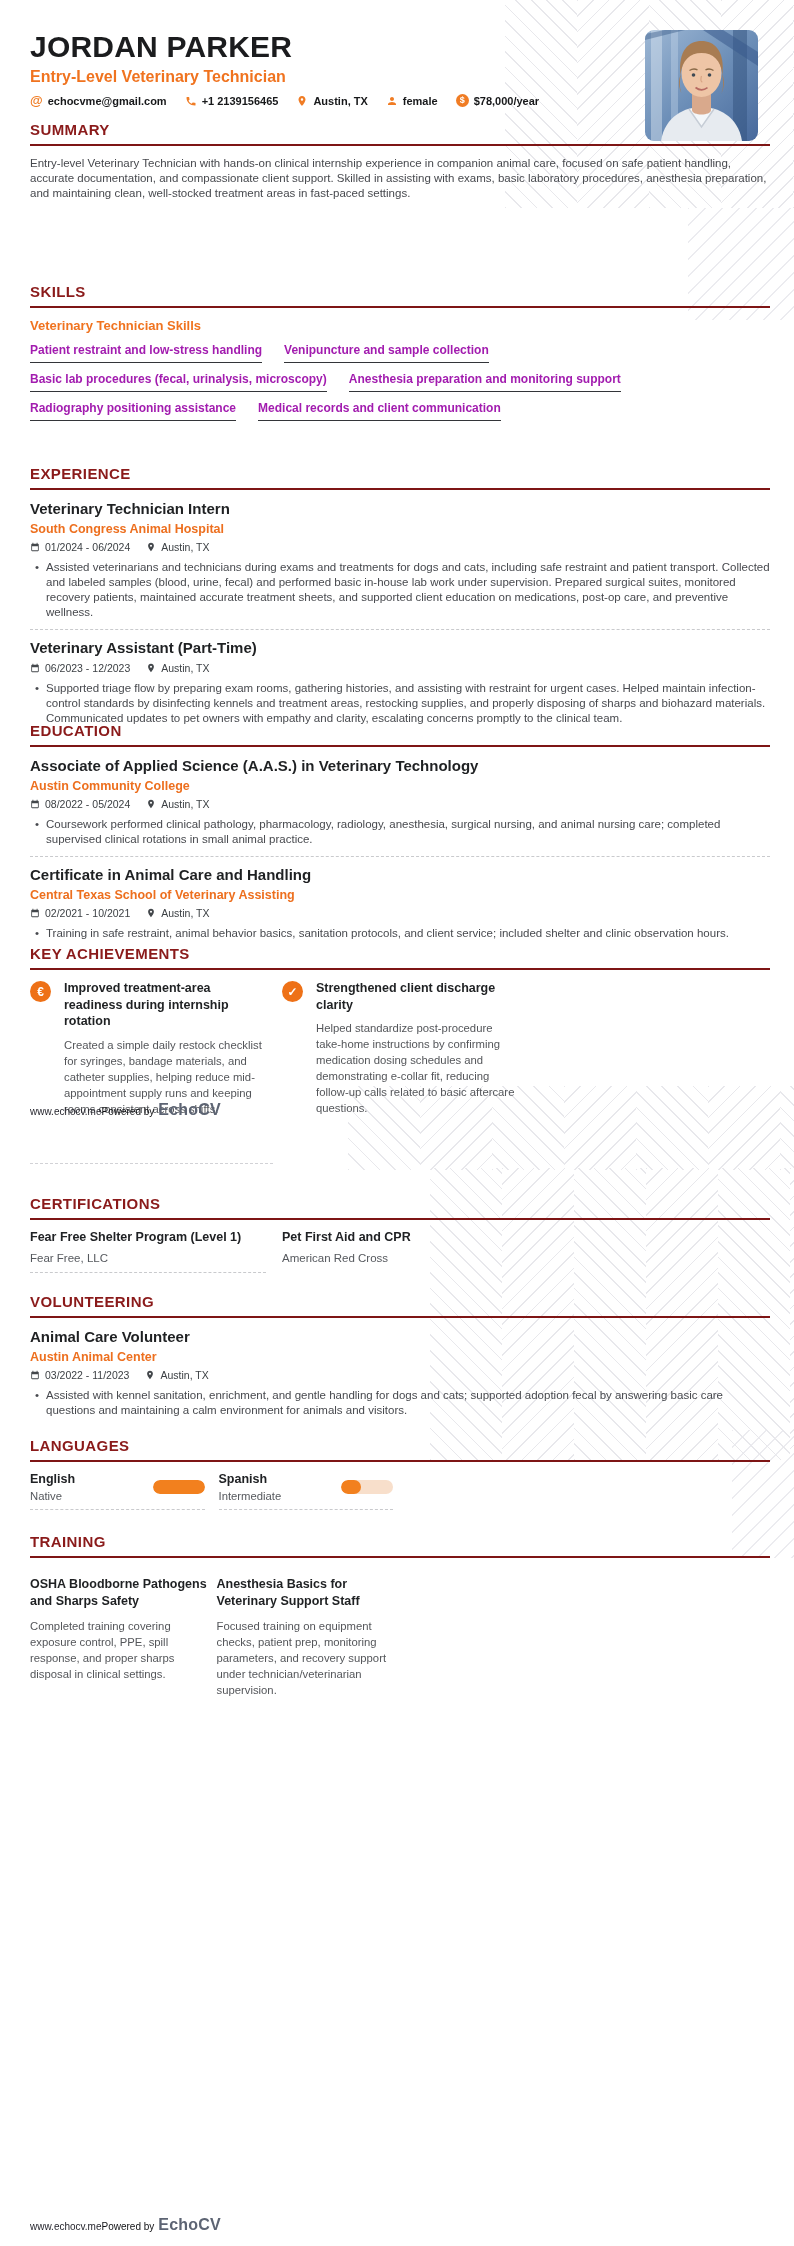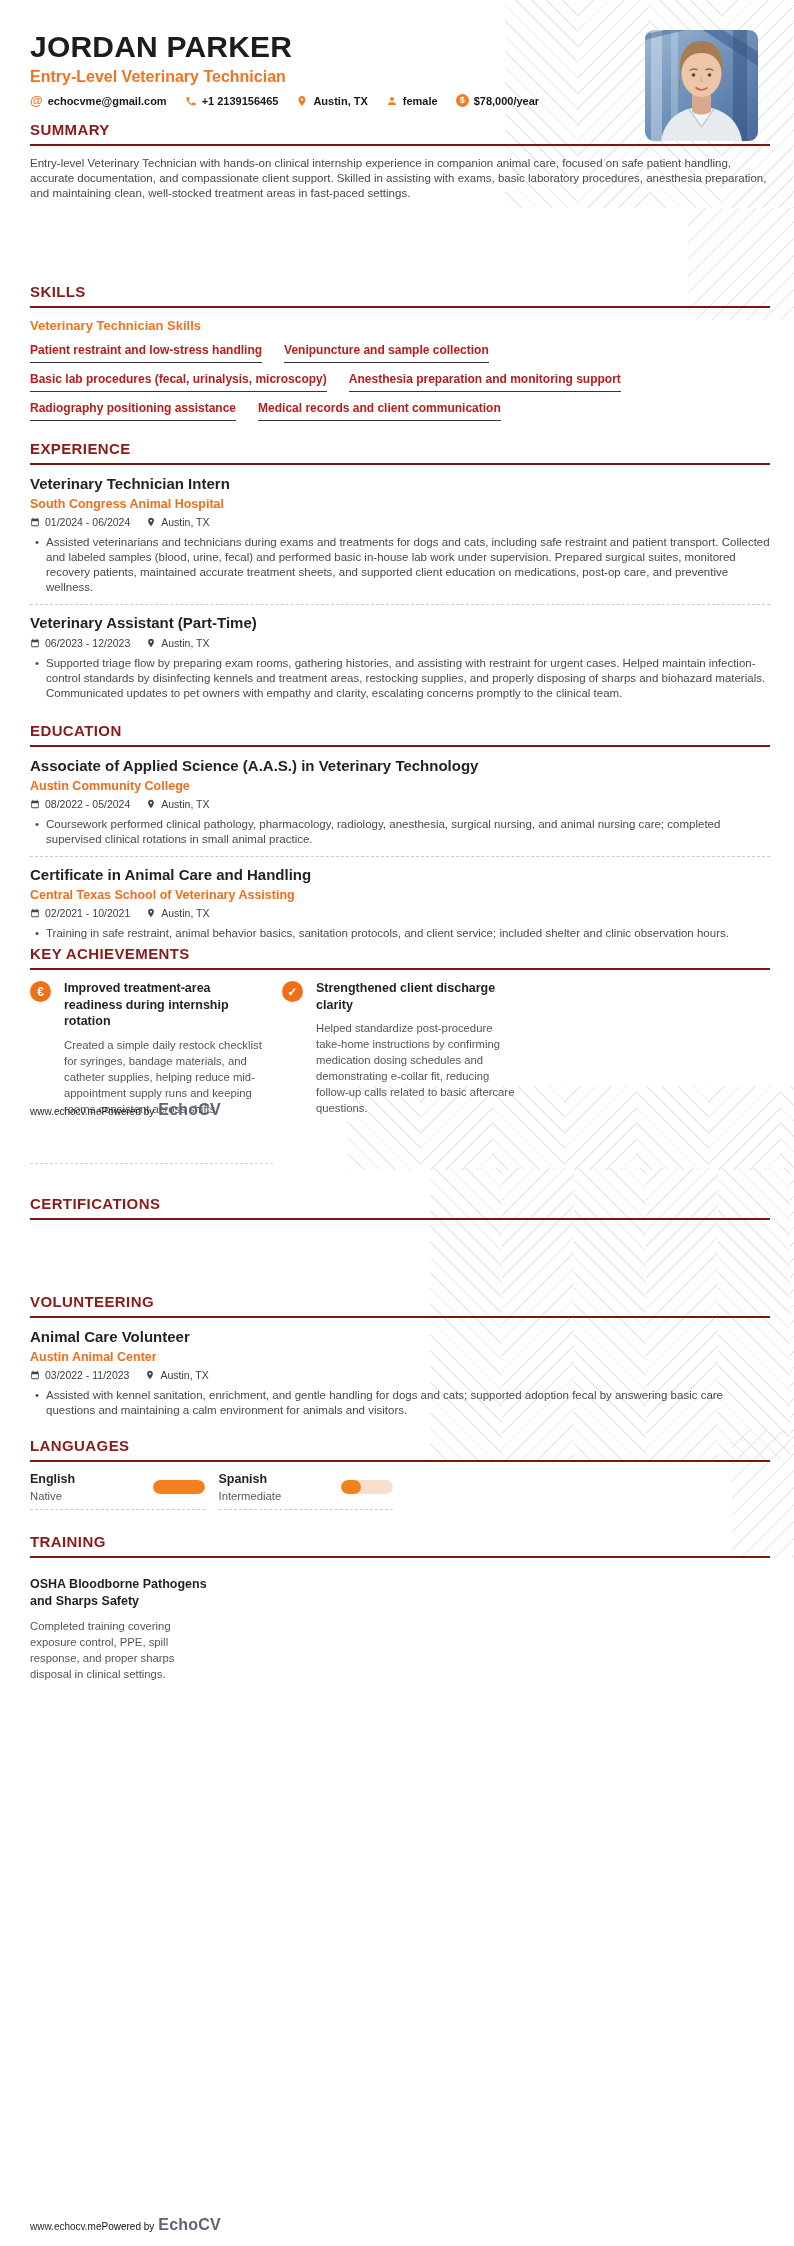--- a/index.html
+++ b/index.html
@@ -29,32 +29,32 @@
   .photo { position:absolute; left:645px; top:30px; width:113px; height:111px; border-radius:9px; overflow:hidden; z-index:2; }
 
   
   .sec { position:absolute; left:30px; width:740px; z-index:1; }
   .sec h2 { font-size:15px; font-weight:800; letter-spacing:.4px; color:#8a1a1a; line-height:1;
             padding-bottom:7px; border-bottom:2.5px solid #7e1515; margin-bottom:10px; }
   .body-text { font-size:11.5px; line-height:1.3; color:#47494e; }
 
   #sec-summary { top:122px; }
   #sec-skills { top:284px; }
-  #sec-exp { top:441px; }
+  #sec-exp { top:466px; }
   #sec-edu { top:723px; }
   #sec-ach { top:946px; }
   #sec-cert { top:1196px; }
   #sec-vol { top:1294px; }
   #sec-lang { top:1438px; }
   #sec-train { top:1534px; }
 
   
   .skill-group { font-size:13px; font-weight:700; color:#f0731f; margin:2px 0 10px; }
   .chips { display:flex; flex-wrap:wrap; column-gap:22px; row-gap:9px; }
-  .chip { font-size:12px; font-weight:700; color:#b91c1c; padding-bottom:5px; border-bottom:1.5px solid #333539; }
+  .chip { font-size:12px; font-weight:700; color:#a21caf; padding-bottom:5px; border-bottom:1.5px solid #333539; }
 
   
   .etitle { font-size:15px; font-weight:800; color:#1f2123; line-height:1.2; }
   .eorg { font-size:12.5px; font-weight:700; color:#ed6f1e; margin-top:4px; }
   .meta { display:flex; align-items:center; gap:16px; margin-top:5px; font-size:10.5px; color:#3c4044; }
   .mitem { display:flex; align-items:center; gap:5px; }
   .mic { width:10px; height:10px; fill:#43474b; }
   .bullet { position:relative; padding-left:16px; margin-top:7px; font-size:11.5px; line-height:1.3; color:#47494e; }
   .bullet::before { content:"\2022"; position:absolute; left:5px; top:0; color:#47494e; }
   .dashed-sep { border-top:1px dashed #c9cacd; margin:9px 0 9px; }
@@ -322,20 +322,31 @@
     <span class="powered">
       <span class="powered-prefix">Powered by</span>
       <span class="brand">EchoCV</span>
     </span>
   </div>
 
   <div class="page-break"></div>
 
   <div class="sec" id="sec-cert">
     <h2>CERTIFICATIONS</h2>
+    <div class="cert-grid">
+      <div class="cert-item with-dash">
+        <div class="cert-name">Fear Free Shelter Program (Level 1)</div>
+        <div class="cert-issuer">Fear Free, LLC</div>
+      </div>
+      <div class="cert-item">
+        <div class="cert-name">Pet First Aid and CPR</div>
+        <div class="cert-issuer">American Red Cross</div>
+      </div>
+      <div></div>
+    </div>
   </div>
 
   <div class="sec" id="sec-vol">
     <h2>VOLUNTEERING</h2>
     <div>
       <div class="etitle">Animal Care Volunteer</div>
       <div class="eorg">Austin Animal Center</div>
       <div class="meta">
         <span class="mitem">
           <svg class="mic" viewBox="0 0 24 24">
@@ -380,20 +391,24 @@
     </div>
   </div>
 
   <div class="sec" id="sec-train">
     <h2>TRAINING</h2>
     <div class="train-grid">
       <div>
         <div class="train-title">OSHA Bloodborne Pathogens and Sharps Safety</div>
         <div class="train-body">Completed training covering exposure control, PPE, spill response, and proper sharps disposal in clinical settings.</div>
       </div>
+      <div>
+        <div class="train-title">Anesthesia Basics for Veterinary Support Staff</div>
+        <div class="train-body">Focused training on equipment checks, patient prep, monitoring parameters, and recovery support under technician/veterinarian supervision.</div>
+      </div>
       <div></div>
       <div></div>
     </div>
   </div>
 
   <div class="foot" id="foot2">
     <span class="site">www.echocv.me</span>
     <span class="powered">
       <span class="powered-prefix">Powered by</span>
       <span class="brand">EchoCV</span>

